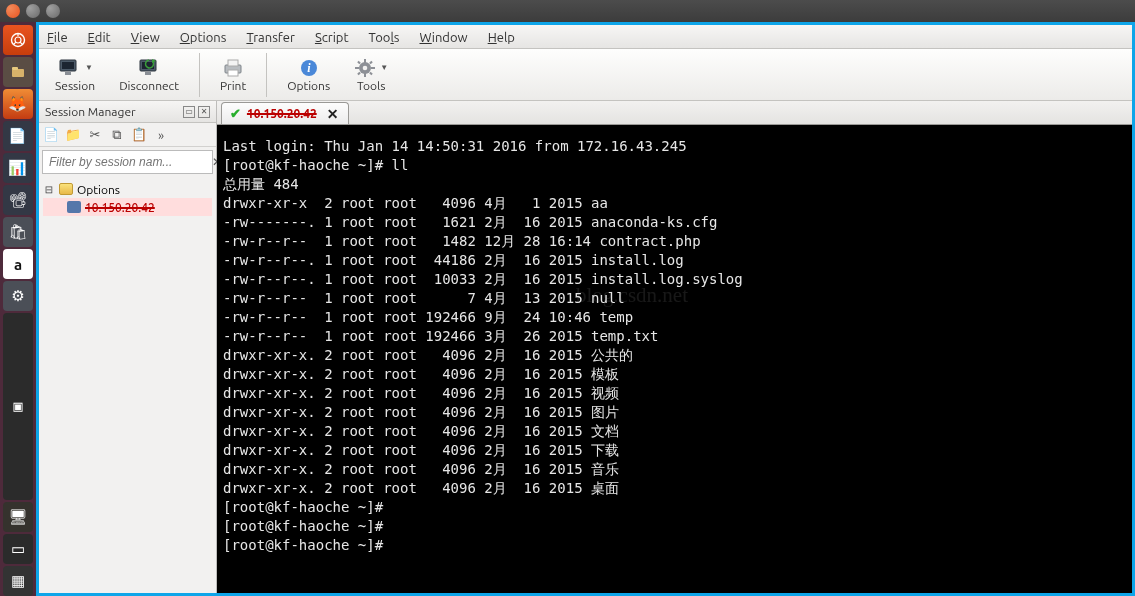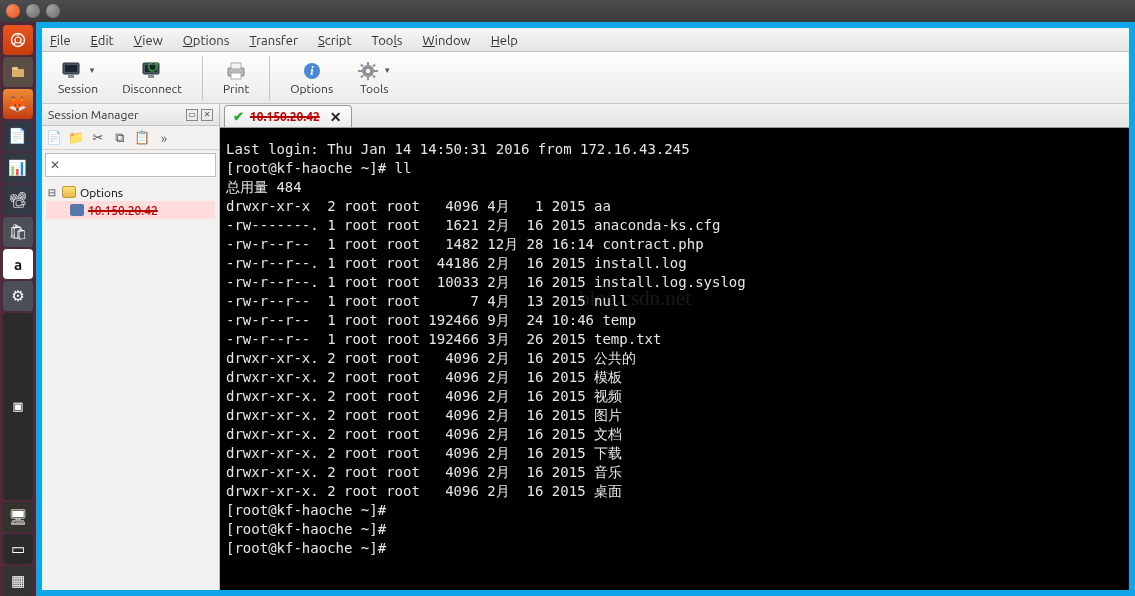--- a/index.html
+++ b/index.html
@@ -20,21 +20,21 @@
   .launcher .ff { background: linear-gradient(to bottom,#f08c35,#c43c12); }
   .launcher .gen { background:#333845;}
   .launcher .settings { background:#4b4f57;}
   .launcher .term { background:#2b2b2b;}
   .launcher .am { background:#fff; color:#111; font-weight:bold;}
   .launcher .calc {background:#35322d;}
   .launcher .calc2 {background:#2b2b2b;}
   .launcher .expose {background:#333;}
 
   
-  .app-area { position: absolute; top: 22px; left: 36px; right: 0; bottom: 0; background: #d946ef; border: 6px solid #0ea5e9; }
+  .app-area { position: absolute; top: 22px; left: 36px; right: 0; bottom: 0; background: #d946ef; border: 3px solid #0ea5e9; }
   .menubar { height: 24px; background: linear-gradient(to bottom,#f7f6f5,#e6e5e3); border-bottom: 1px solid #c4c3c0; display:flex; align-items:center; padding: 0 8px; gap: 20px; }
   .menubar span { color:#333; }
   .menubar .u { text-decoration: underline; }
 
   .toolbar { height: 52px; background: linear-gradient(to bottom,#fefefd,#ecebe9); border-bottom:1px solid #c4c3c0; display:flex; align-items:center; padding: 0 10px; gap: 12px; }
   .tool { display:flex; flex-direction:column; align-items:center; gap:1px; padding:2px 6px; color:#333; font-size:12px;}
   .tool-row { display:flex; align-items:center; gap:4px; }
   .tool svg { display:block;}
   .tool .dd { font-size:8px; color:#555; }
   .sep { width:1px; height:44px; background:#c4c3c0; margin:0 2px; }
@@ -195,20 +195,21 @@
       </div>
       <div class="panel-tools">
         <span class="pt-ico">📄</span>
         <span class="pt-ico">📁</span>
         <span class="pt-ico">✂</span>
         <span class="pt-ico">⧉</span>
         <span class="pt-ico">📋</span>
         <span class="pt-ico">»</span>
       </div>
       <div class="filter-row">
+        <input placeholder="Filter by session nam..." style="">
         <span class="fx">✕</span>
       </div>
       <div class="tree">
         <div class="tree-node">
           <span class="expander">⊟</span>
           <span class="tree-icon folder-icon"></span>
           <span>Options</span>
         </div>
         <div class="tree-node sel" style="padding-left:24px;">
           <span class="tree-icon host-icon"></span>

